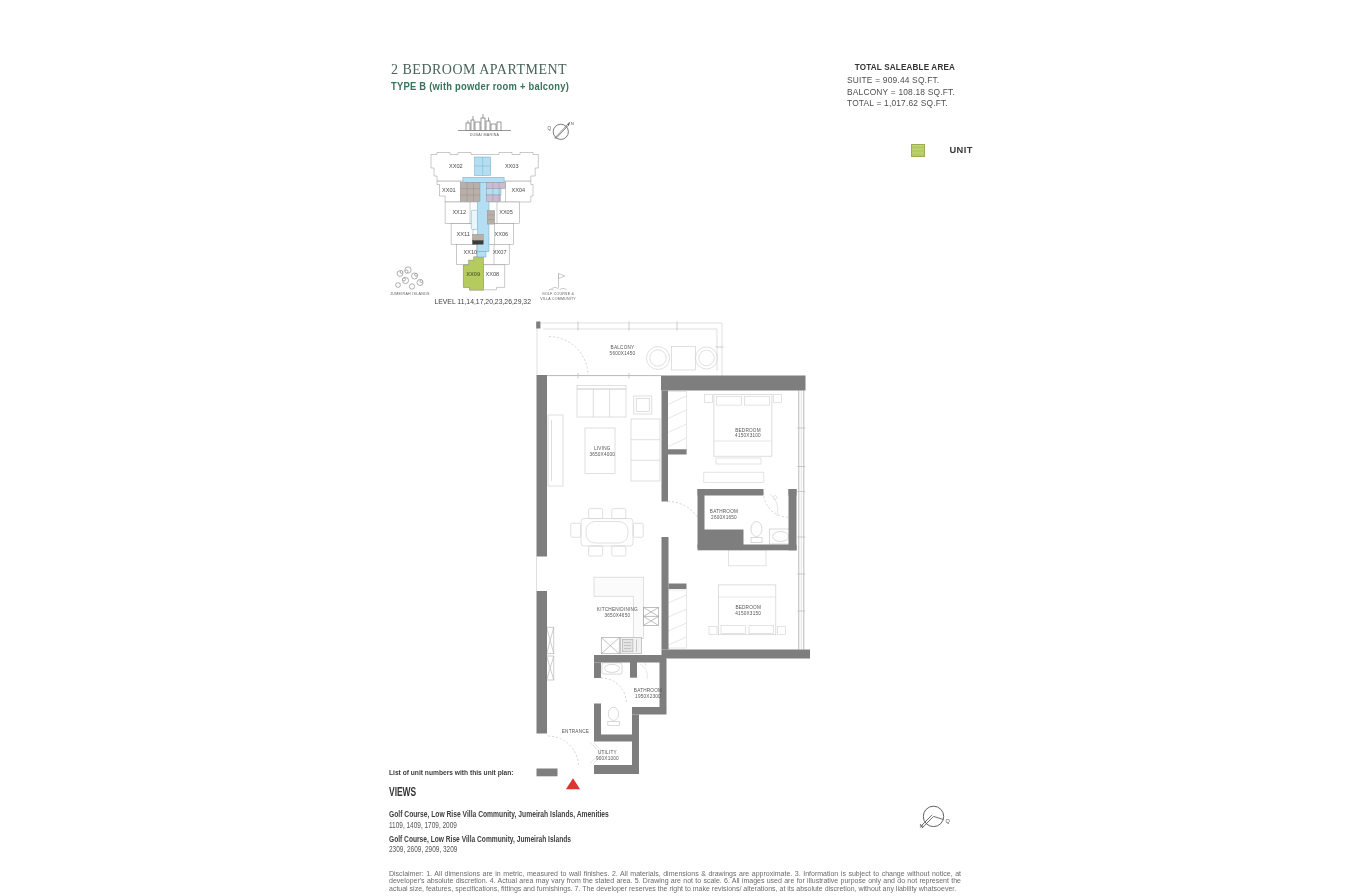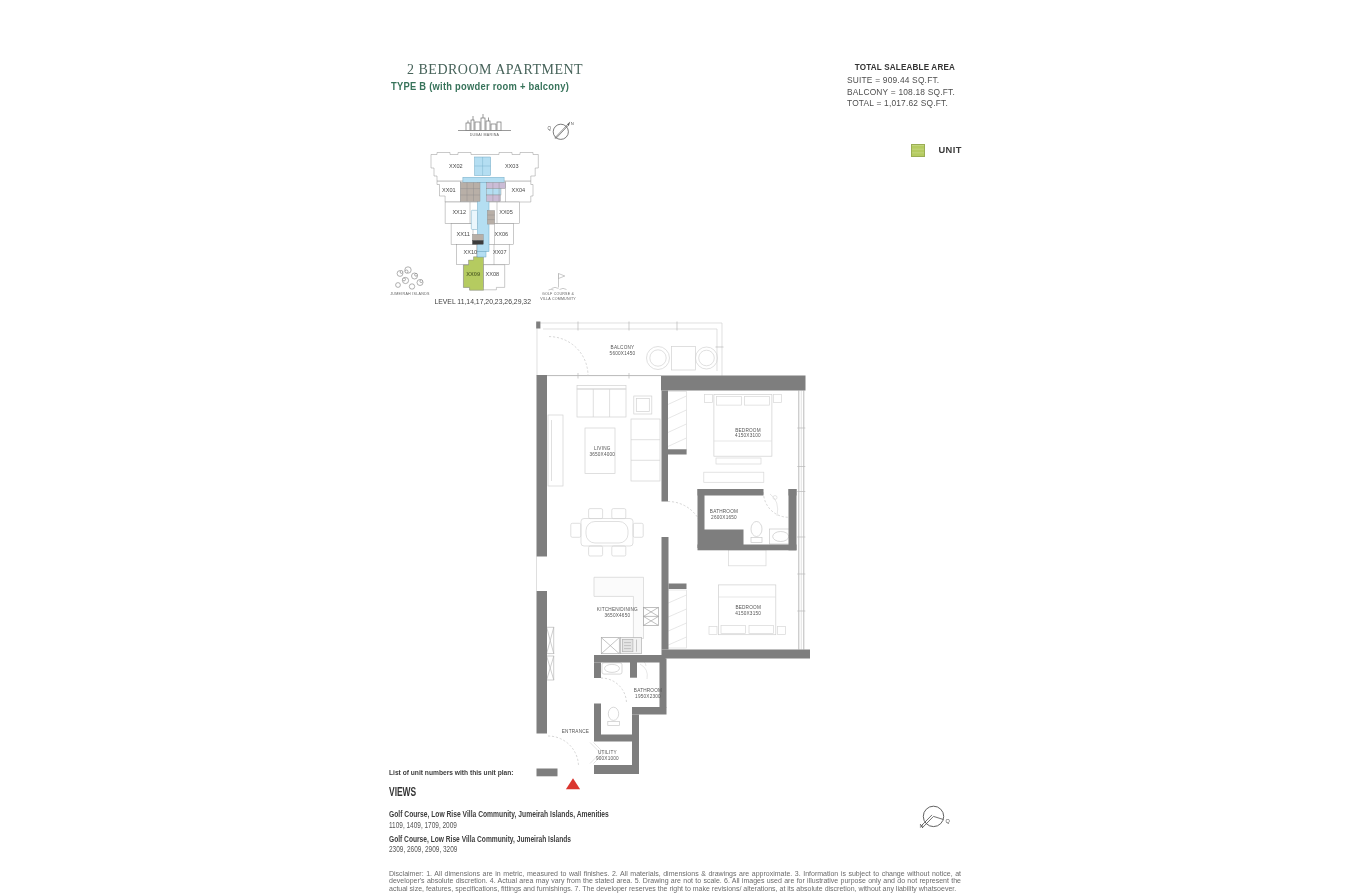--- a/index.html
+++ b/index.html
@@ -2,31 +2,31 @@
 <html><head>
 <meta charset="utf-8">
 <style>
   html,body{margin:0;padding:0;background:#ffffff;}
   body{width:1345px;height:896px;position:relative;font-family:"Liberation Sans",sans-serif;overflow:hidden;}
   .abs{position:absolute;}
 </style>
 </head>
 <body>
 
-<div class="abs" style="left:391px;top:61.5px;font-family:'Liberation Serif',serif;font-size:14px;letter-spacing:0.5px;color:#47635a;margin-left:16px;">2 BEDROOM APARTMENT</div>
+<div class="abs" style="left:391px;top:61.5px;font-family:'Liberation Serif',serif;font-size:14px;letter-spacing:0.5px;color:#47635a;">2 BEDROOM APARTMENT</div>
 
 <div class="abs" style="left:391px;top:80px;font-size:11px;letter-spacing:0.3px;color:#37735a;font-weight:bold;transform:scaleX(0.85);transform-origin:left;">TYPE B (with powder room + balcony)</div>
 
 <div class="abs" style="right:390px;top:62px;font-size:8.8px;font-weight:bold;color:#333;letter-spacing:0.2px;transform:scaleX(0.92);transform-origin:right;">TOTAL SALEABLE AREA</div>
 
 <div class="abs" style="right:390px;top:75px;font-size:8.4px;color:#4e4e4e;text-align:left;line-height:11.5px;letter-spacing:0.2px;">SUITE = 909.44 SQ.FT.<br>BALCONY = 108.18 SQ.FT.<br>TOTAL = 1,017.62 SQ.FT.</div>
 
 <div class="abs" style="left:911px;top:144px;line-height:11px;">
   <span style="display:inline-block;width:12px;height:11px;background:#b5cb60;border:0.5px solid #9aad54;vertical-align:middle;background-image:linear-gradient(#c3d57e 0.5px,transparent 0.5px),linear-gradient(90deg,#c3d57e 0.5px,transparent 0.5px);background-size:4px 3.7px;"></span>
-  <span style="font-size:9.3px;font-weight:bold;color:#3a3a3a;vertical-align:middle;margin-left:9px;letter-spacing:0.4px;">UNIT</span>
+  <span style="font-size:9.3px;font-weight:bold;color:#3a3a3a;vertical-align:middle;margin-left:20px;letter-spacing:0.4px;">UNIT</span>
 </div>
 
 <svg class="abs" style="left:0;top:0;" width="1345" height="896" viewBox="0 0 1345 896" fill="none">
 <g id="keyplan" stroke-linecap="butt">
 
   <path d="M431 154.5 H437 V152.5 H450 V154.5 H458 V152.5 H471 V154.5 H499 V152.5 H512 V154.5 H520 V152.5 H533 V154.5 H538.3 V168 H535.2 V176 H530.8 V181.2 H437 V176 H434 V168 H431 Z" fill="#ffffff" stroke="#949494" stroke-width="0.5"></path>
 
   <path d="M437 181.2 H530.8 V184.5 H533 V196 H530.8 V202 H445.1 V196 H439.5 V184.5 H437 Z" fill="#ffffff" stroke="#949494" stroke-width="0.5"></path>
 
   <rect x="445.1" y="202" width="74.3" height="21.7" fill="#ffffff" stroke="#949494" stroke-width="0.5"></rect>

